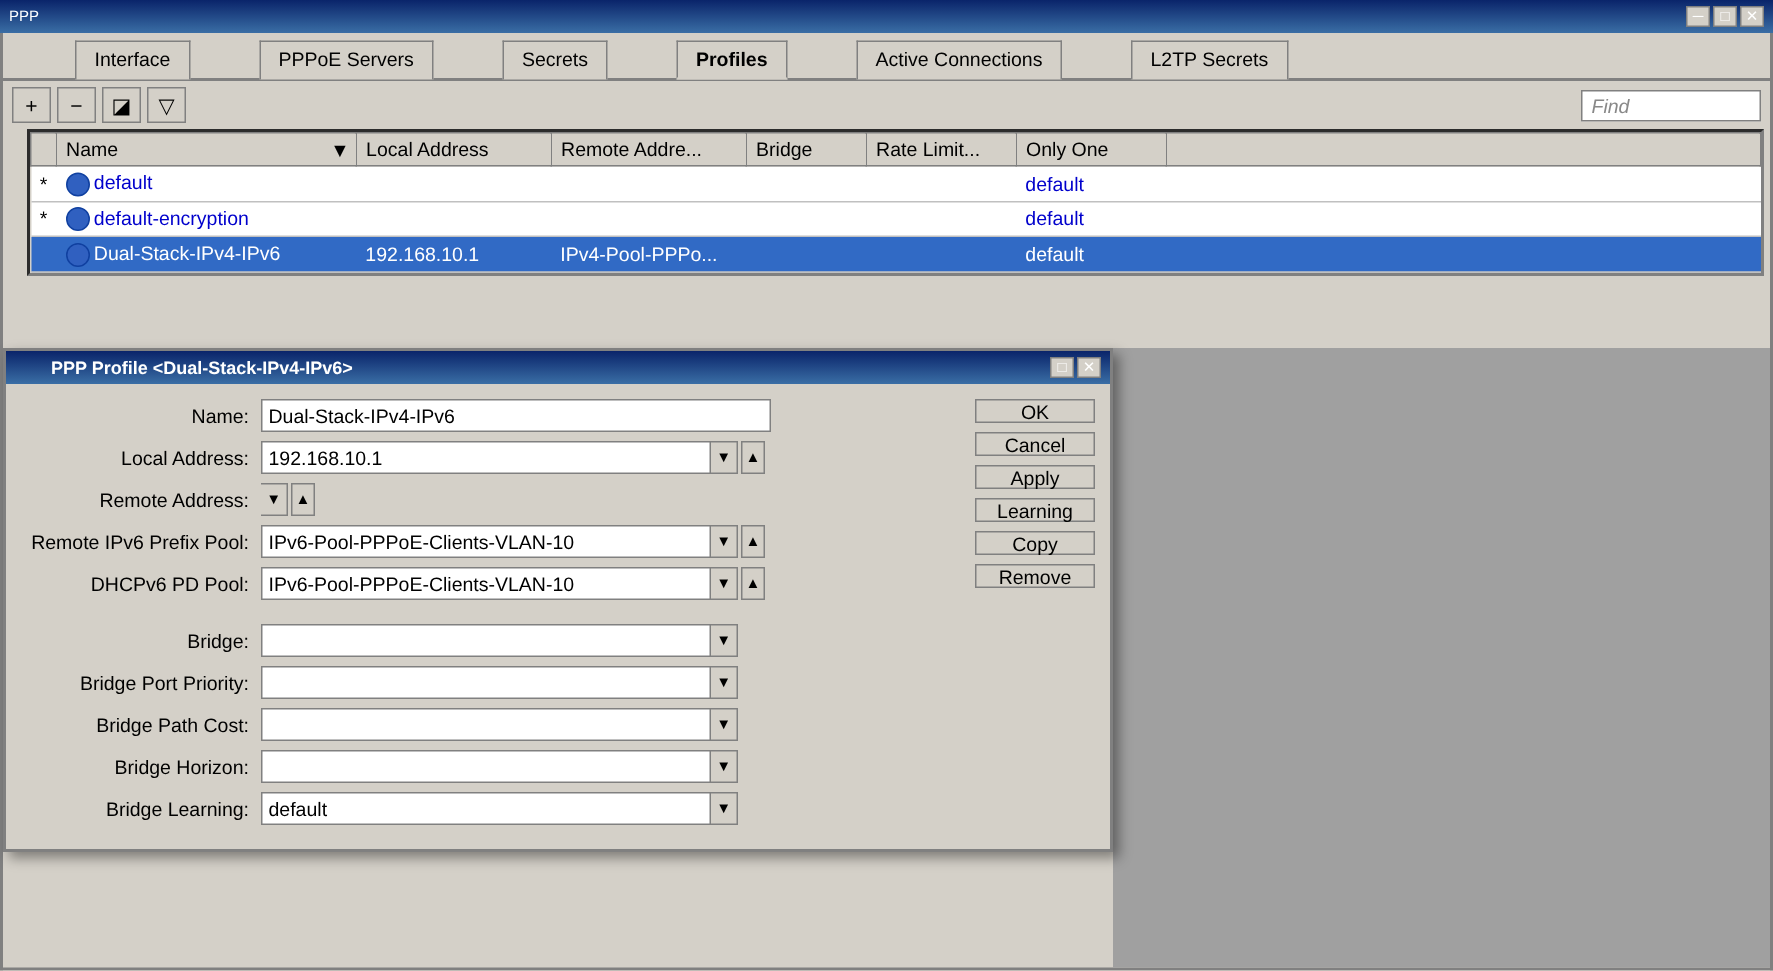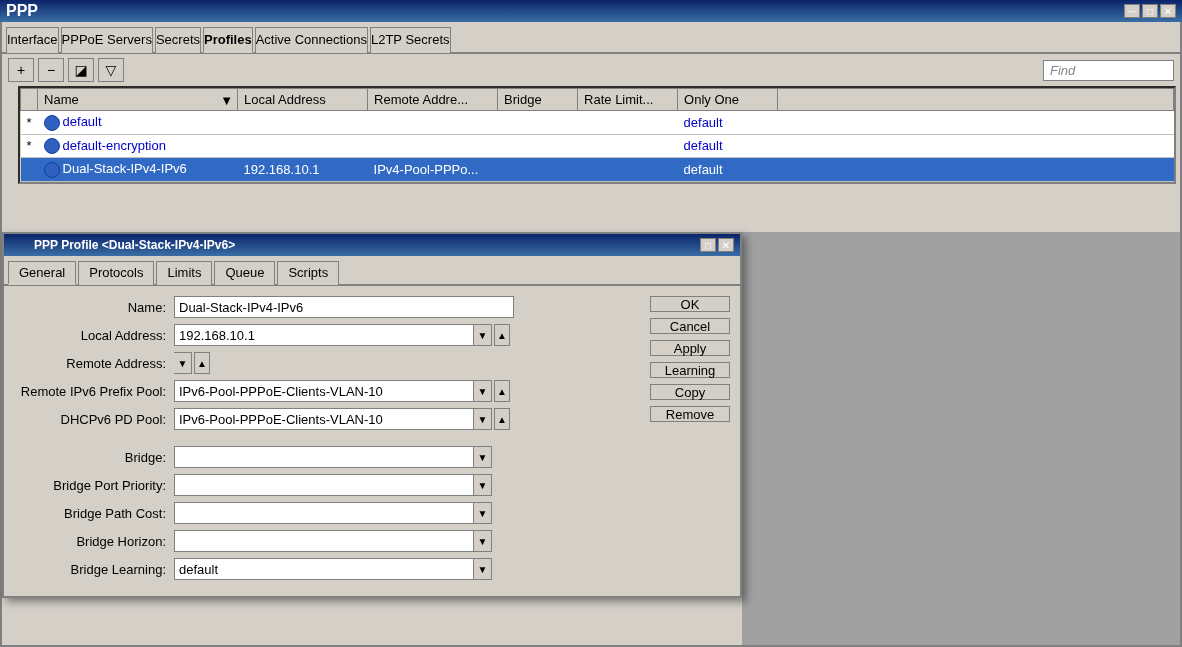--- a/index.html
+++ b/index.html
@@ -8,21 +8,21 @@
     
     .title-bar {
       background: linear-gradient(to bottom, #0a246a, #3a6ea5);
       color: white;
       padding: 3px 6px;
       display: flex;
       align-items: center;
       justify-content: space-between;
       height: 22px;
     }
-    .title-bar-title { font-size: 16px; font-weight: bold; }
+    .title-bar-title { font-size: 10px; font-weight: normal; }
     .title-bar-controls { display: flex; gap: 2px; }
     .title-bar-btn {
       background: #d4d0c8;
       border: 1px solid #808080;
       width: 16px; height: 14px;
       font-size: 10px;
       display: flex; align-items: center; justify-content: center;
       cursor: pointer;
     }
 
@@ -36,29 +36,30 @@
     }
 
     
     .tab-bar {
       display: flex;
       padding: 4px 4px 0;
       background: #d4d0c8;
       border-bottom: 2px solid #808080;
     }
     .tab {
-      padding: 4px 0;
+      padding: 4px 12px;
       border: 1px solid #808080;
       border-bottom: none;
       background: #d4d0c8;
       cursor: pointer;
       font-size: 13px;
       margin-right: 2px;
       position: relative;
       bottom: -1px;
+      margin-left: 44px;
     }
     .tab.active {
       background: #d4d0c8;
       border-bottom: 2px solid #d4d0c8;
       font-weight: bold;
       z-index: 1;
     }
 
     
     .toolbar {
@@ -77,21 +78,21 @@
       font-size: 14px;
     }
     .find-box {
       margin-left: auto;
       border: 1px solid #808080;
       background: white;
       padding: 2px 6px;
       font-style: italic;
       color: #888;
       font-size: 13px;
-      width: 131px;
+      width: 120px;
     }
 
     
     .data-table {
       width: 100%;
       border-collapse: collapse;
       font-size: 13px;
     }
     .data-table thead tr {
       background: #d4d0c8;
@@ -340,27 +341,20 @@
   <div class="dialog-overlay">
 
     <div class="dialog-title-bar">
       <span class="dialog-title">PPP Profile &lt;Dual-Stack-IPv4-IPv6&gt;</span>
       <div style="display:flex; gap:2px;">
         <div class="dialog-btn">□</div>
         <div class="dialog-btn">✕</div>
       </div>
     </div>
 
-    <div class="dialog-tabs">
-      <div class="dialog-tab active">General</div>
-      <div class="dialog-tab">Protocols</div>
-      <div class="dialog-tab">Limits</div>
-      <div class="dialog-tab">Queue</div>
-      <div class="dialog-tab">Scripts</div>
-    </div>
 
     <div class="dialog-body">
 
       <div class="form-area">
 
         <div class="form-row">
           <span class="form-label">Name:</span>
           <input class="form-input form-input-full" type="text" value="Dual-Stack-IPv4-IPv6" style="">
         </div>
 

